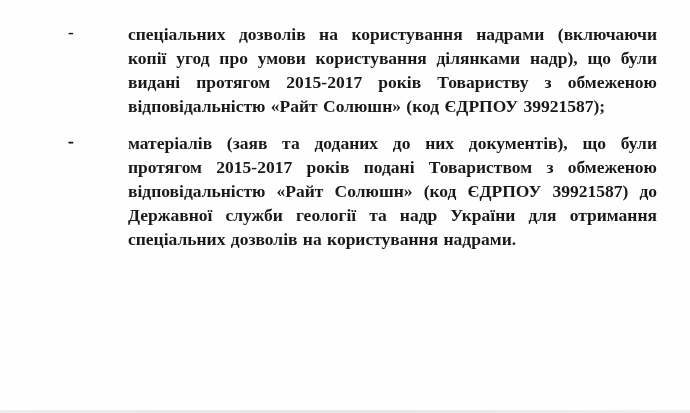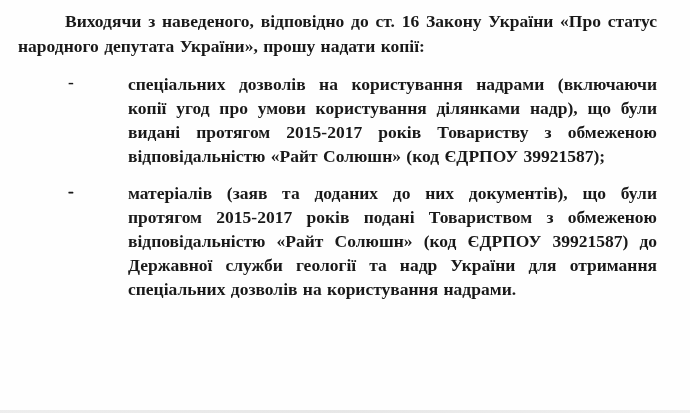--- a/index.html
+++ b/index.html
@@ -60,21 +60,20 @@
     background: linear-gradient(to right, rgba(120,120,120,0.12), rgba(150,150,150,0.22), rgba(120,120,120,0.10));
   }
   .page-wrap { position: relative; width: 690px; height: 413px; }
 </style>
 </head>
 <body>
 
 <div class="page-wrap">
   <div class="page">
 
-    <p class="intro">Виходячи з наведеного, відповідно до ст. 16 Закону України «Про статус народного депутата України», прошу надати копії:</p>
 
     <div class="request-list">
 
       <div class="list-item">
         <span class="marker">-</span>
         <p class="item-text">спеціальних дозволів на користування надрами (включаючи копії угод про умови користування ділянками надр), що були видані протягом 2015-2017 років Товариству з обмеженою відповідальністю «Райт Солюшн» (код ЄДРПОУ 39921587);</p>
       </div>
 
       <div class="list-item">
         <span class="marker">-</span>

